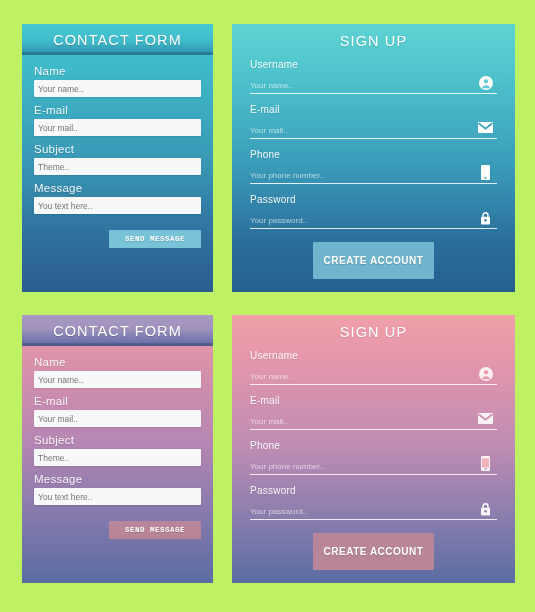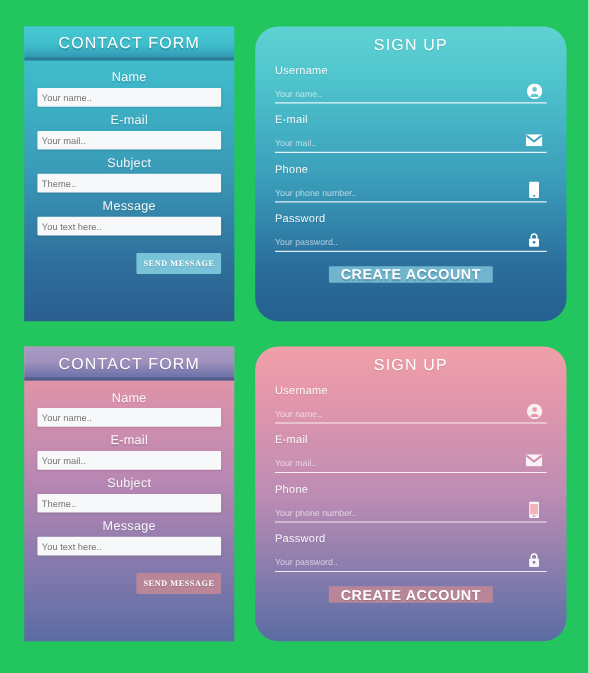--- a/index.html
+++ b/index.html
@@ -12,21 +12,21 @@
     height: 612px;
     font-family: "Liberation Sans", sans-serif;
     -webkit-font-smoothing: antialiased;
     overflow: hidden;
   }
 
   .canvas {
     position: relative;
     width: 535px;
     height: 612px;
-    background: #22c55e;
+    background: #bef264;
   }
 
   
   .card {
     position: absolute;
     overflow: hidden;
     box-sizing: border-box;
   }
 
   
@@ -68,21 +68,20 @@
 
   .field-group { margin-bottom: 7px; }
   .field-group.msg { margin-bottom: 16px; }
 
   .field-label {
     font-size: 11.5px;
     color: rgba(255,255,255,0.93);
     margin-bottom: 3px;
     letter-spacing: 0.25px;
     text-shadow: 0 1px 1px rgba(0,0,0,0.13);
-    text-align: center;
   }
 
   .text-input {
     display: block;
     width: 100%;
     box-sizing: border-box;
     height: 17px;
     background: #f6f8f9;
     border: none;
     border-radius: 1px;
@@ -96,35 +95,35 @@
   .pink .text-input { color: #6a6f9a; }
 
   .btn-row {
     display: flex;
     justify-content: flex-end;
     margin-top: 11px;
   }
 
   .send-btn {
     border: none;
-    font-family: Liberation Serif, serif;
+    font-family: Liberation Mono, monospace;
     font-size: 7.5px;
     font-weight: bold;
     letter-spacing: 0.5px;
     color: #ffffff;
-    padding: 5px 6px;
+    padding: 5px 16px;
     border-radius: 1px;
     cursor: pointer;
     text-shadow: 0 1px 1px rgba(0,0,0,0.18);
   }
   .teal .send-btn { background: #79c3d8; }
   .pink .send-btn { background: #b98699; }
 
   
-  .signup-card { width: 283px; height: 268px; border-radius: 21px; }
+  .signup-card { width: 283px; height: 268px; }
   .signup-card.teal2 { left: 232px; top: 24px;  background: linear-gradient(180deg,#5ed2d2 0%, #4fc4cd 18%, #3a9dba 52%, #2a6d9b 82%, #255f90 100%); }
   .signup-card.pink2 { left: 232px; top: 315px; background: linear-gradient(180deg,#f0a0a8 0%, #e597ab 16%, #bd8cb4 50%, #7d79ab 82%, #5a6ca3 100%); }
 
   .signup-header {
     height: 33px;
     display: flex;
     align-items: center;
     justify-content: center;
   }
   .signup-title {
@@ -181,25 +180,25 @@
   .su-icon svg { display: block; }
 
   .su-btn-row {
     display: flex;
     justify-content: center;
     margin-top: 13px;
   }
   .create-btn {
     border: none;
     font-family: "Liberation Sans", sans-serif;
-    font-size: 13px;
+    font-size: 10px;
     font-weight: bold;
     letter-spacing: 0.5px;
     color: #ffffff;
-    padding: 0 11px;
+    padding: 13px 11px;
     border-radius: 1px;
     cursor: pointer;
     text-shadow: 0 1px 1px rgba(0,0,0,0.18);
   }
   .teal2 .create-btn { background: #6fb5cd; }
   .pink2 .create-btn { background: #b98699; }
 </style>
 </head>
 <body>
 

